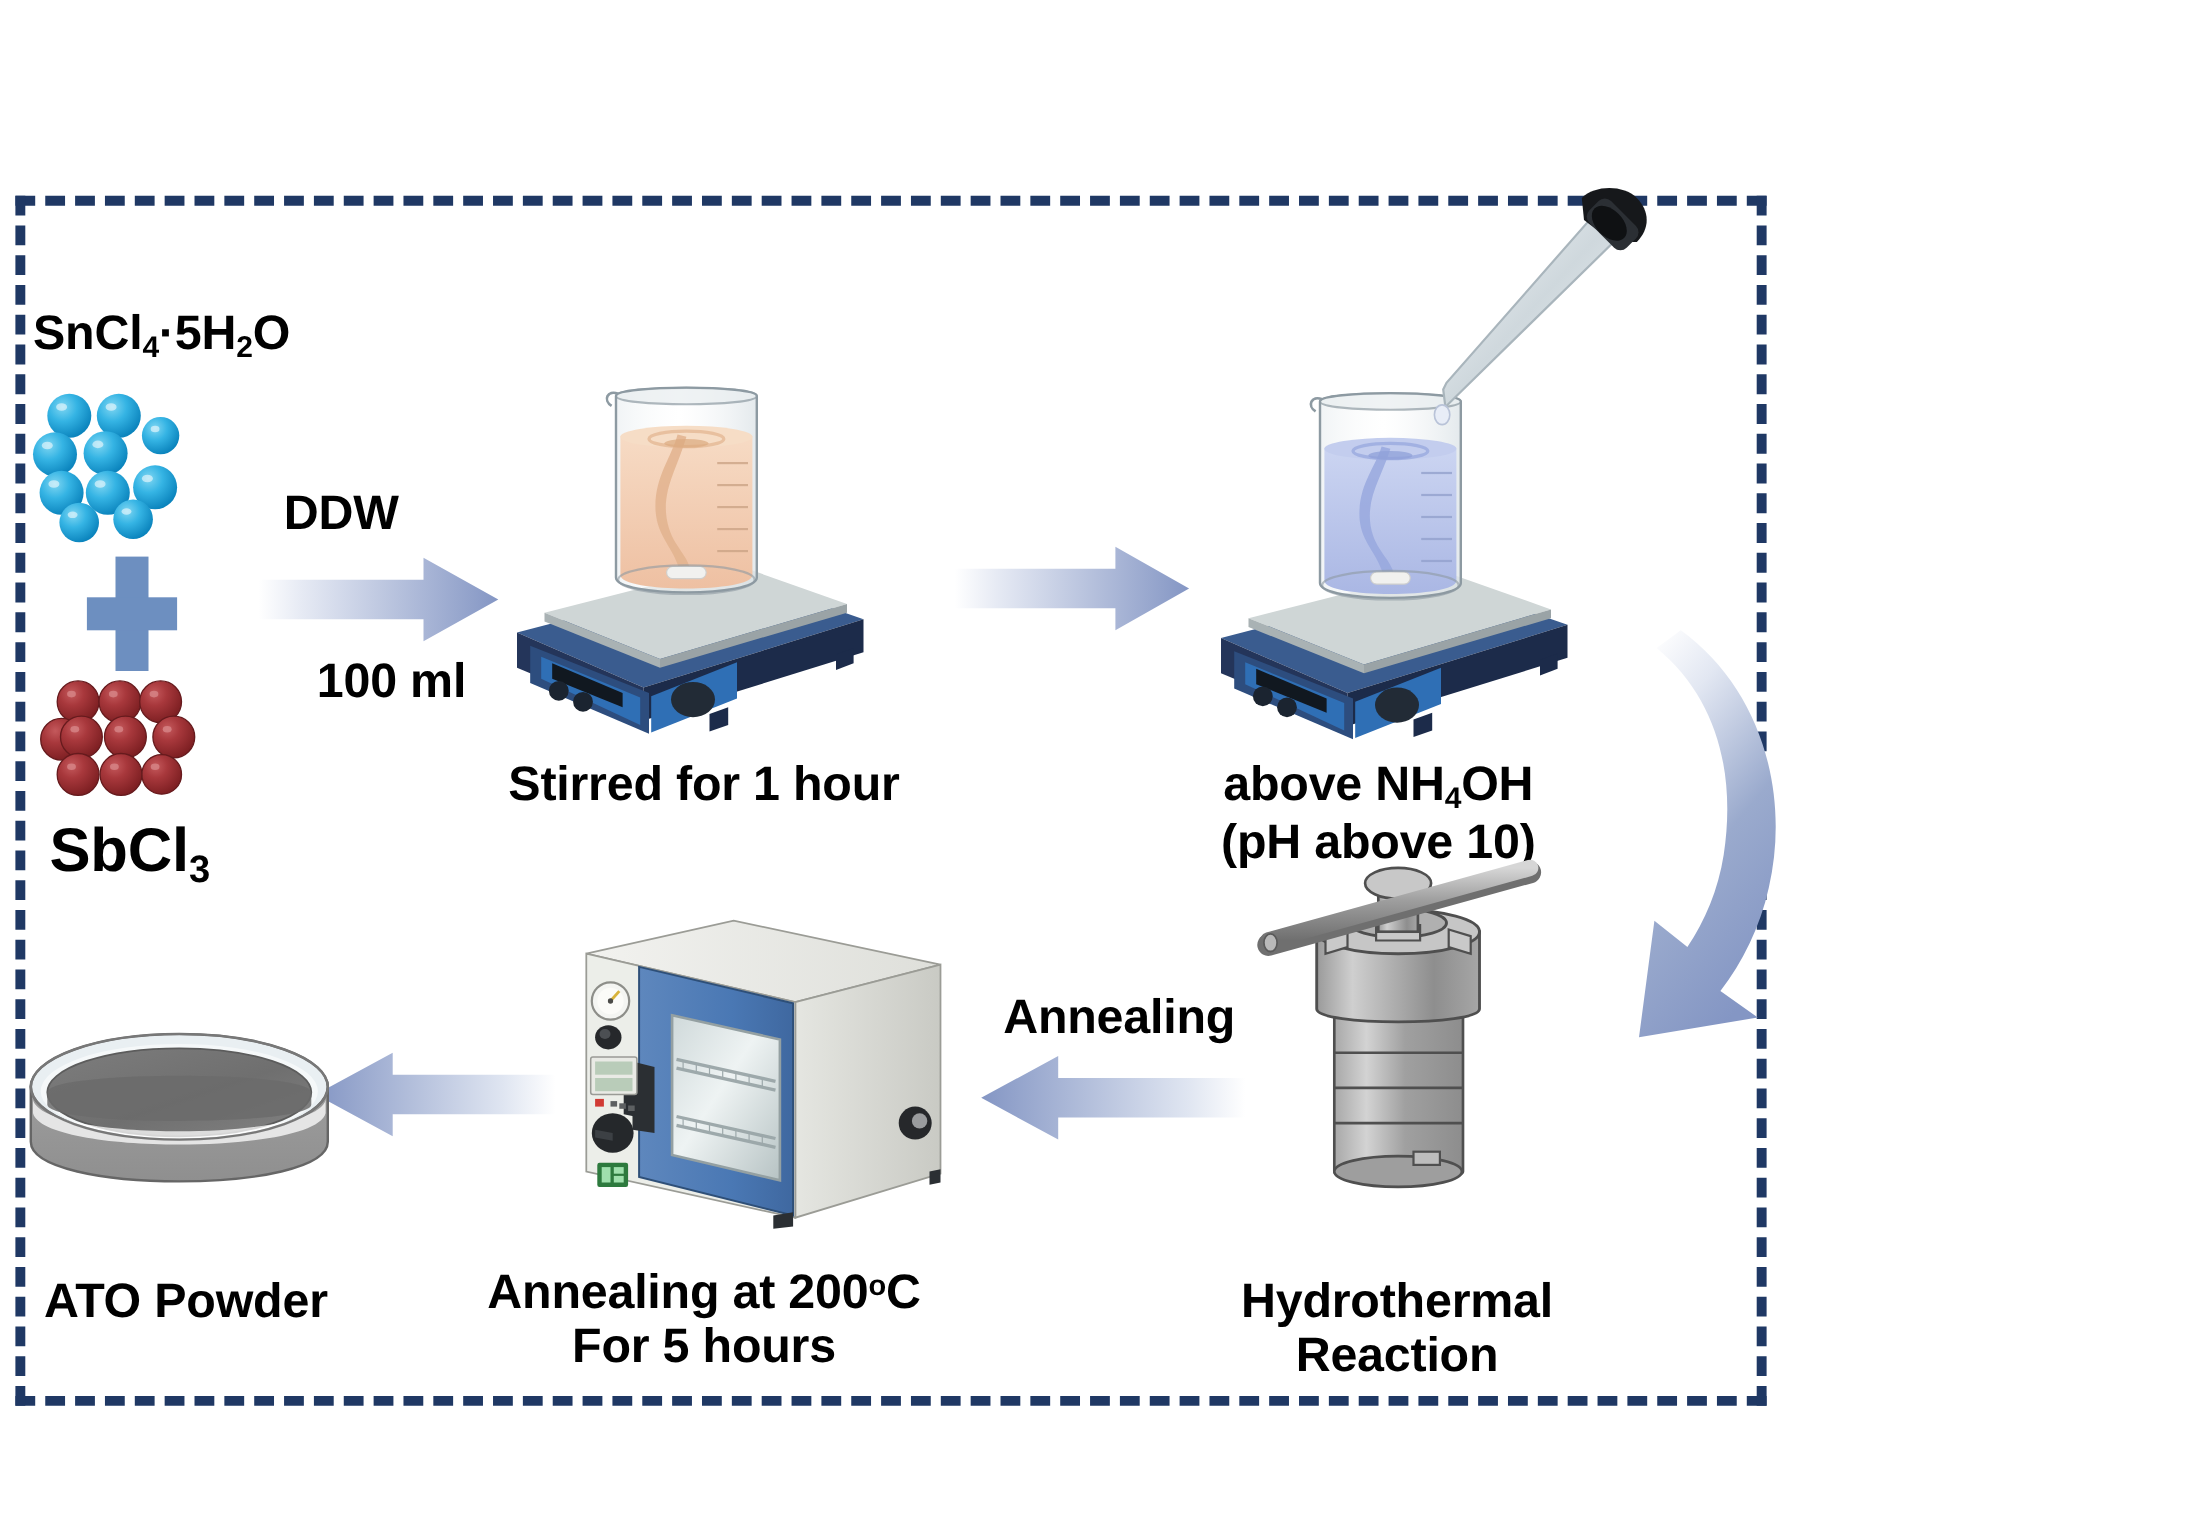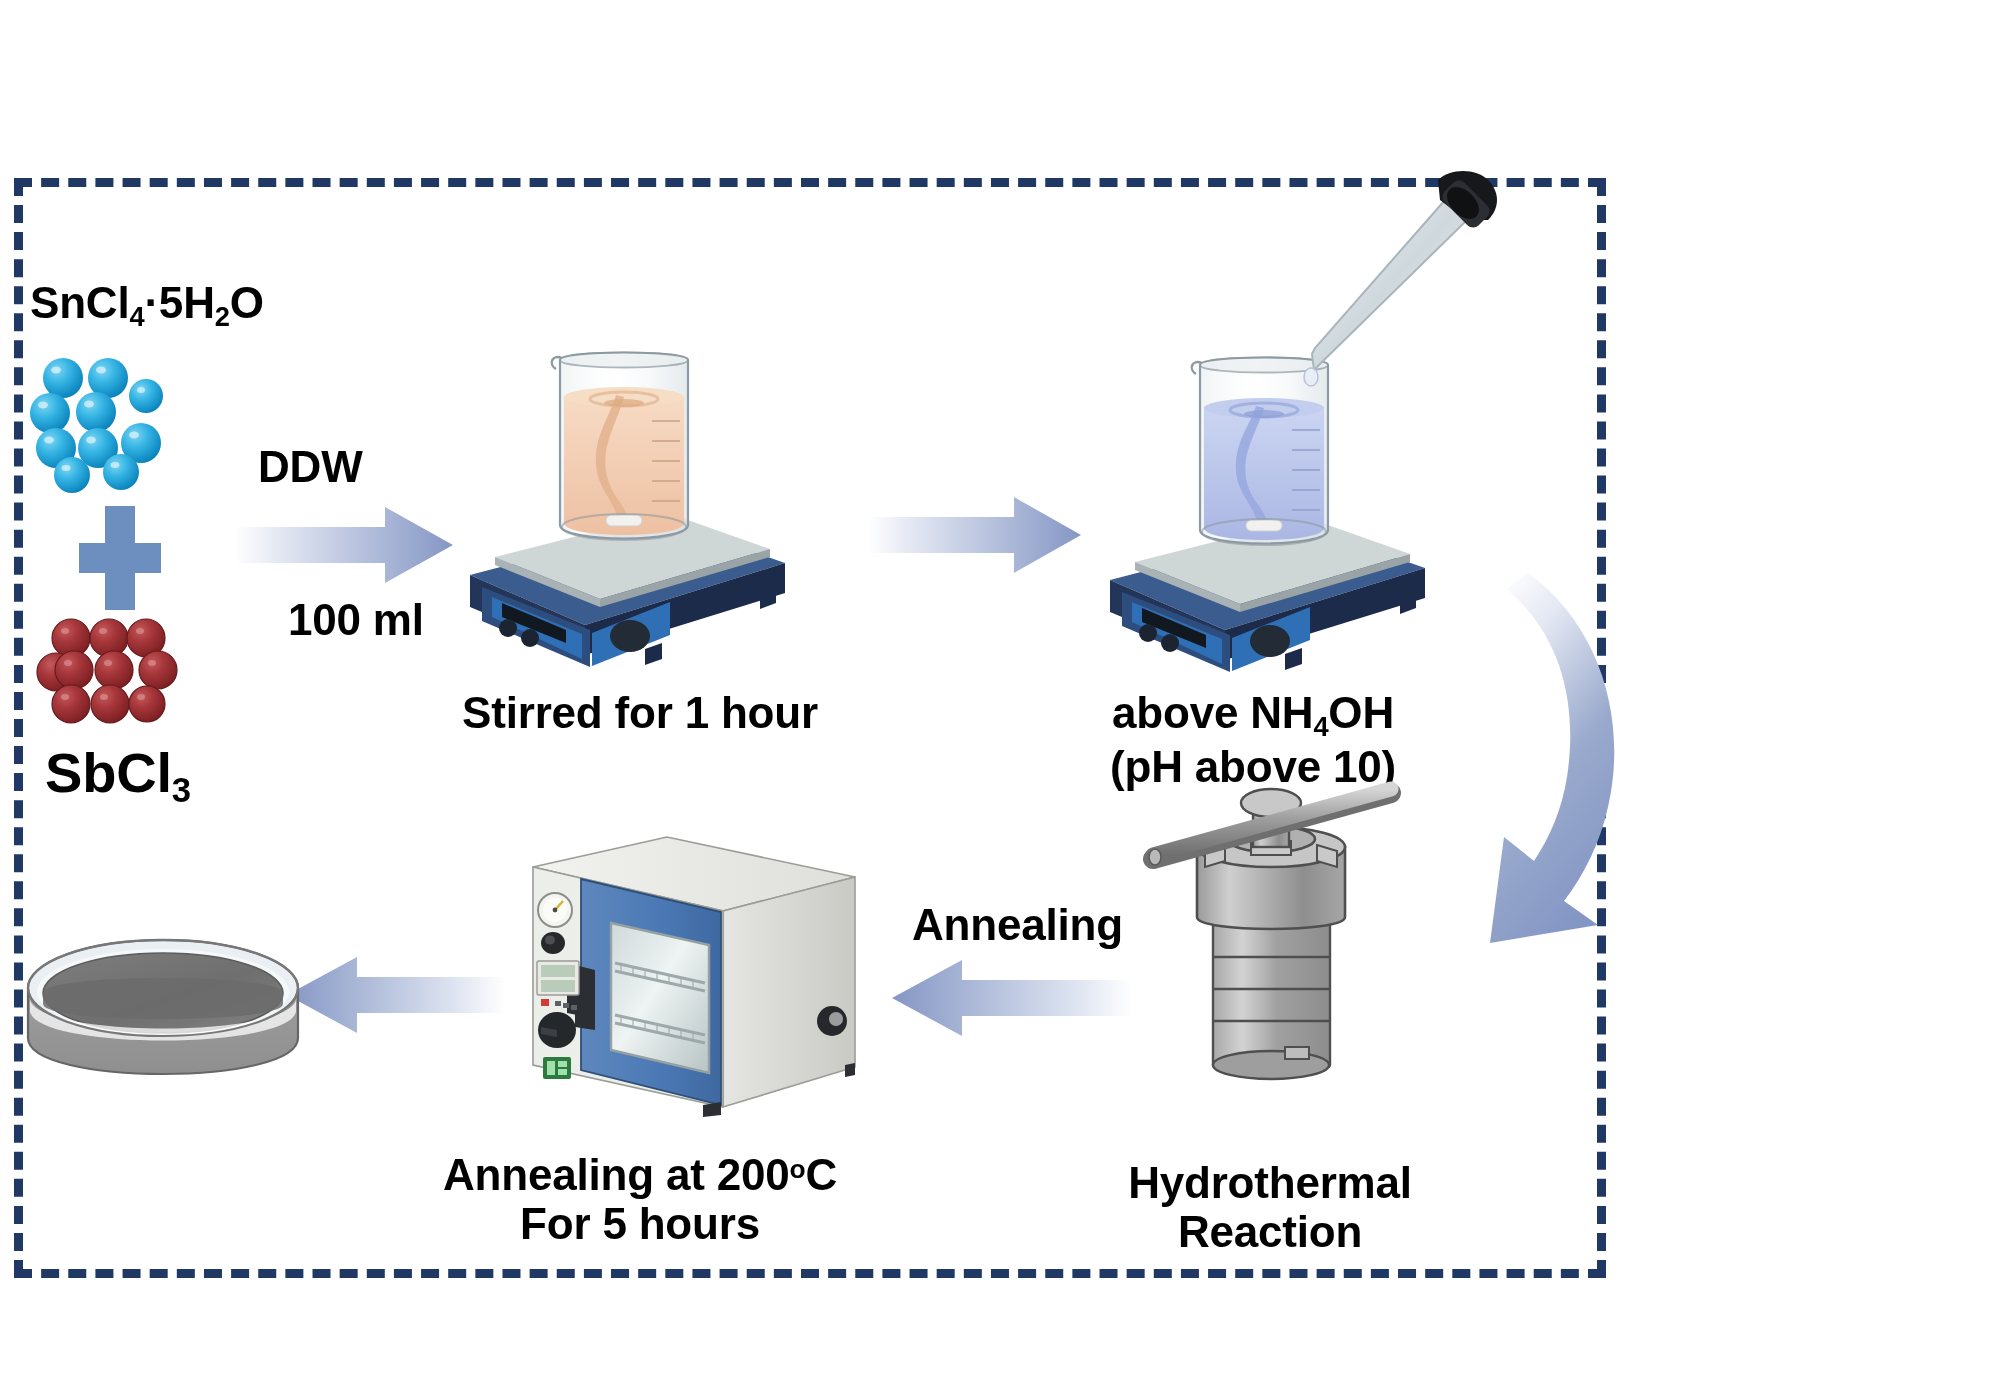--- a/index.html
+++ b/index.html
@@ -527,14 +527,15 @@
       <ellipse cx="143" cy="112" rx="126" ry="43" fill="#ffffff" opacity=".55"></ellipse>
 
       <ellipse cx="143" cy="113" rx="120" ry="40" fill="url(#gpowder)" stroke="#5c5c5c" stroke-width="1.6"></ellipse>
       <path d="M23,113 C23,93 263,93 263,113 L263,124 C263,144 23,144 23,124 Z" fill="#6b6b6b" opacity=".85"></path>
 
       <path d="M10,120 C20,158 266,158 276,120 L276,132 C266,170 20,170 10,132 Z" fill="#ffffff" opacity=".75"></path>
       <ellipse cx="143" cy="108" rx="135" ry="48" fill="none" stroke="#787878" stroke-width="2"></ellipse>
     </svg>
   </div>
 
+  <div class="lbl" style="left:40px;top:1158px;font-size:44px;">ATO Powder</div>
 
 </div>
 
 </body></html>

